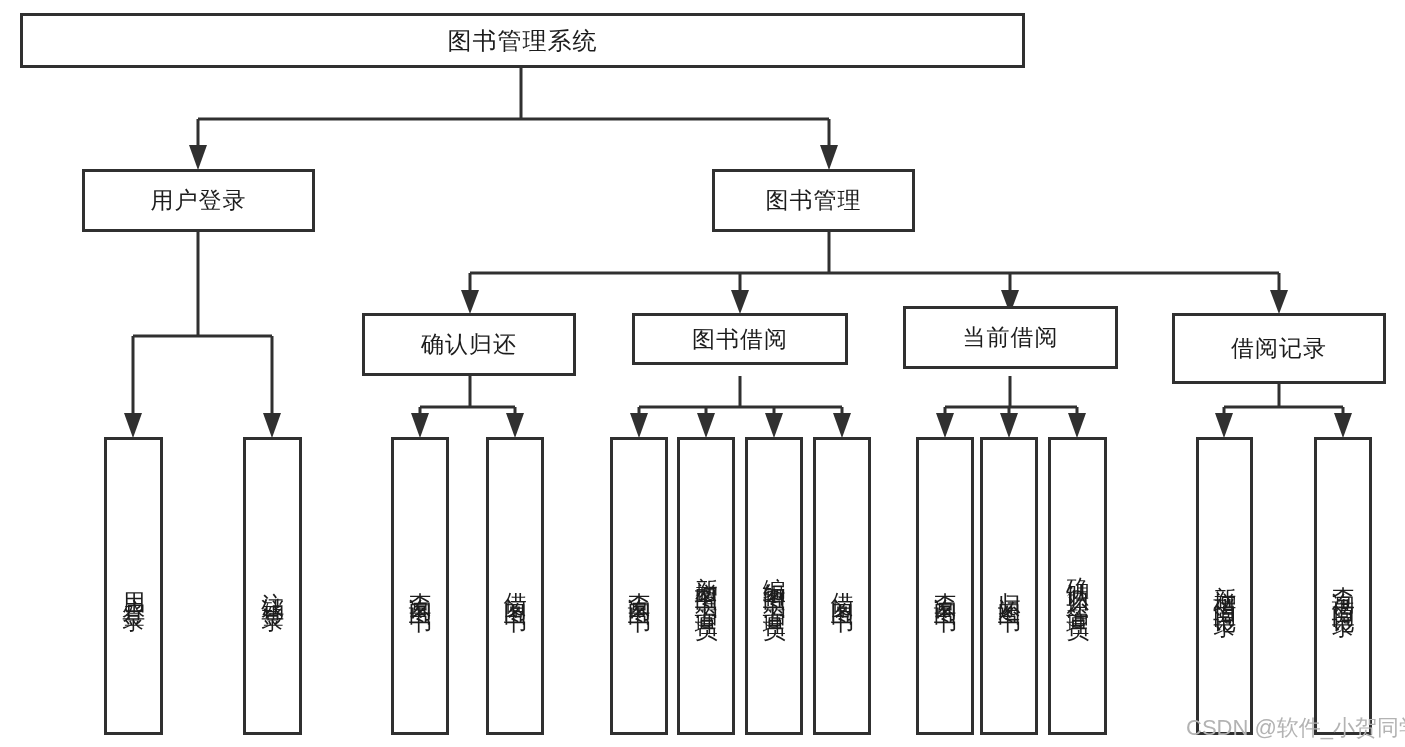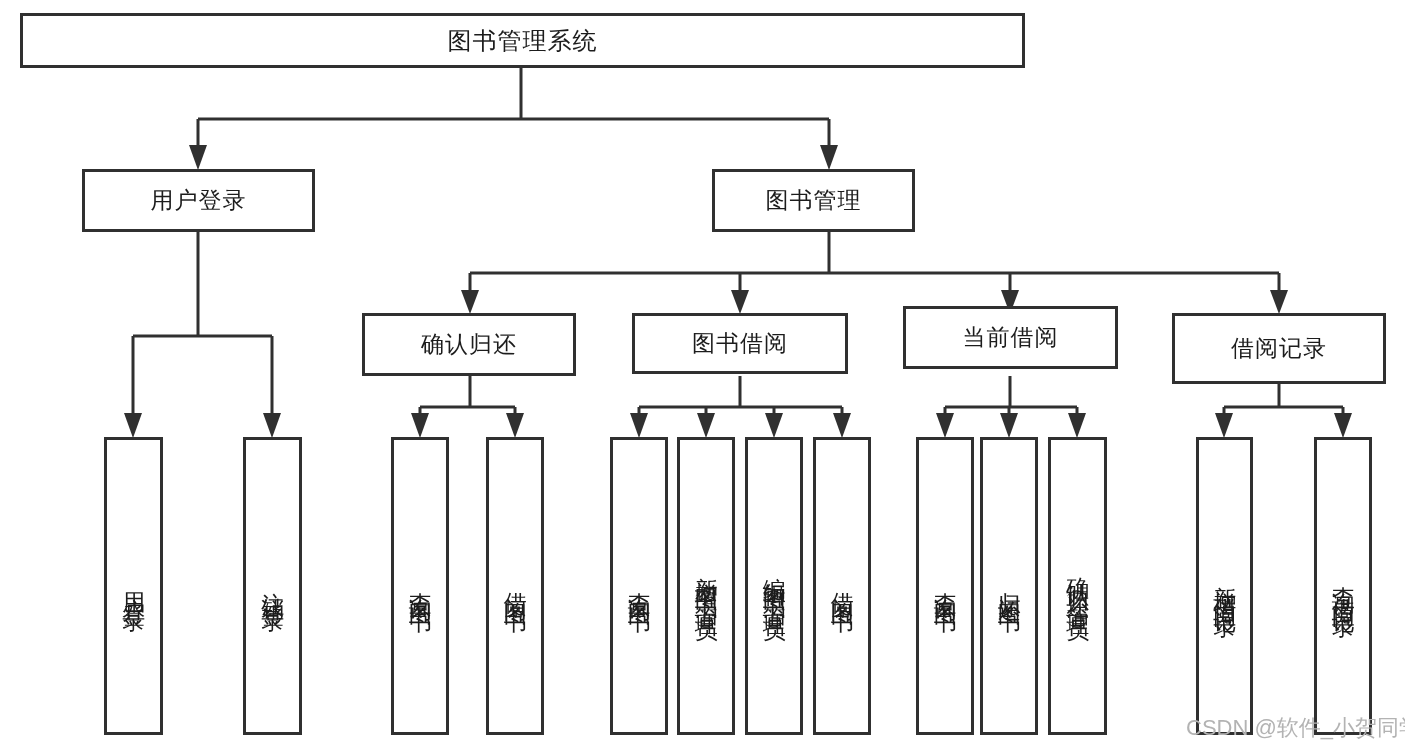--- a/index.html
+++ b/index.html
@@ -133,21 +133,21 @@
   <div class="node hbox" style="left:82px; top:169px; width:233px; height:63px;">
     <span>用户登录</span>
   </div>
   <div class="node hbox" style="left:712px; top:169px; width:203px; height:63px;">
     <span>图书管理</span>
   </div>
 
   <div class="node hbox" style="left:362px; top:313px; width:214px; height:63px;">
     <span>确认归还</span>
   </div>
-  <div class="node hbox" style="left:632px; top:313px; width:216px; height:61px;">
+  <div class="node hbox" style="left:632px; top:313px; width:216px; height:52px;">
     <span>图书借阅</span>
   </div>
   <div class="node hbox" style="left:903px; top:306px; width:215px; height:63px;">
     <span>当前借阅</span>
   </div>
   <div class="node hbox" style="left:1172px; top:313px; width:214px; height:71px;">
     <span>借阅记录</span>
   </div>
 
   <div class="node leaf" style="left:104px; top:437px; width:59px; height:298px;">

